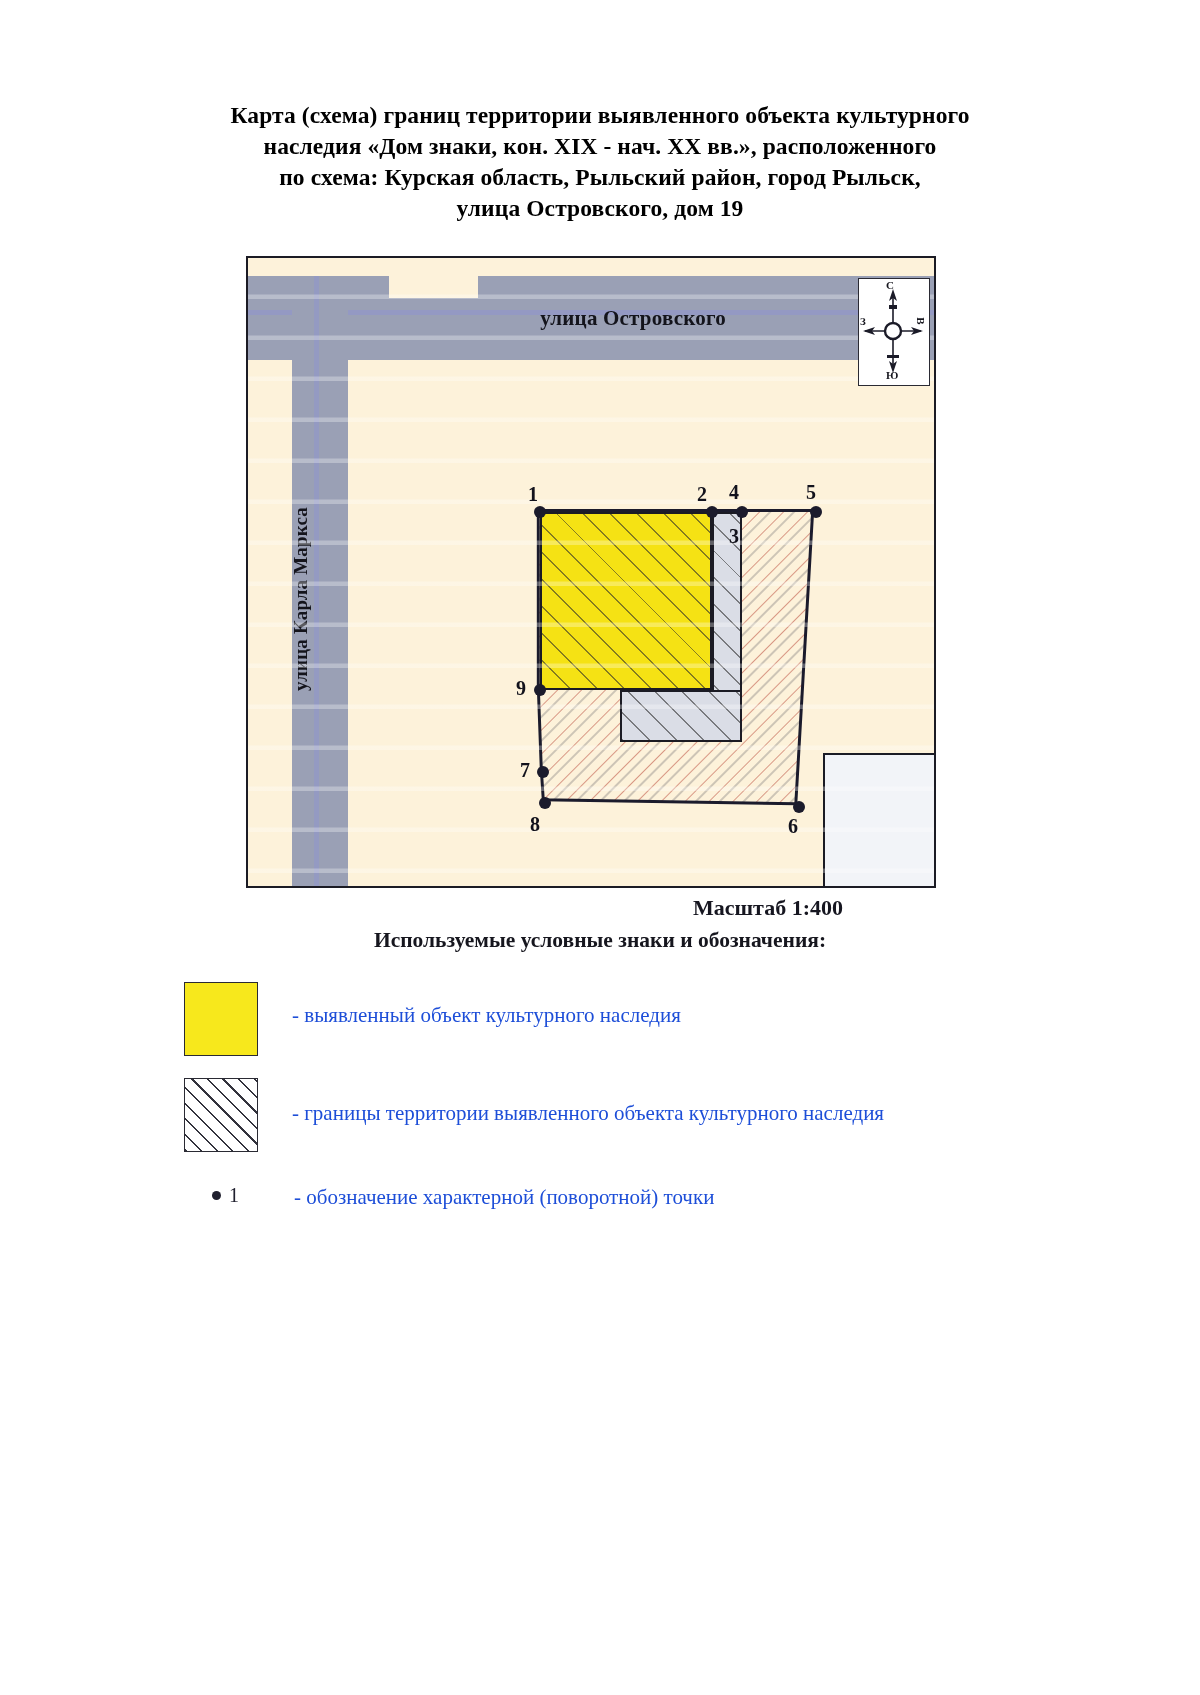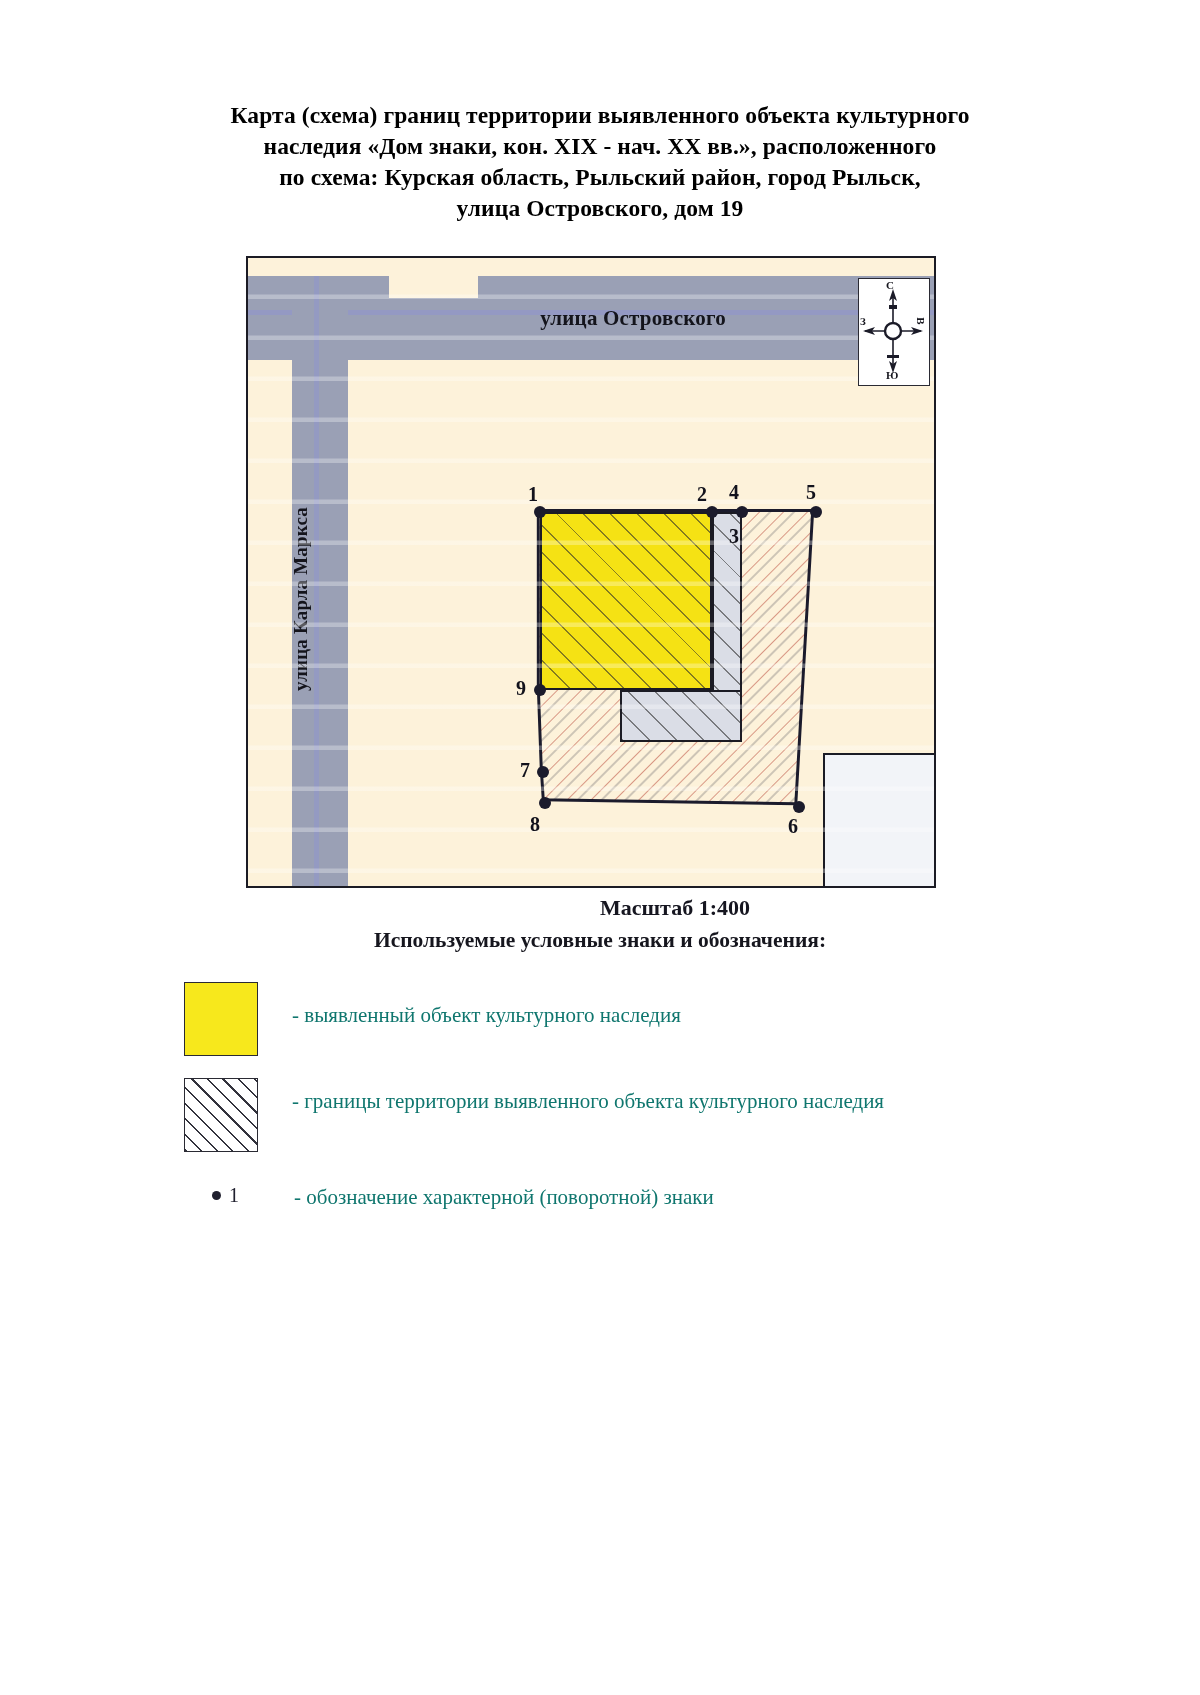--- a/index.html
+++ b/index.html
@@ -233,21 +233,21 @@
     z-index: 12;
     line-height: 1;
   }
 
   
   .scale-text {
     position: absolute;
     left: 600px;
     top: 895px;
     width: 336px;
-    text-align: left;
+    text-align: center;
     font-size: 22px;
     font-weight: bold;
     color: #161620;
   }
 
   
   .legend-heading {
     position: absolute;
     left: 150px;
     top: 928px;
@@ -313,25 +313,25 @@
     flex: 0 0 auto;
   }
   .sw-point .num {
     font-size: 20px;
     color: #20202e;
   }
   .legend-text {
     margin-left: 34px;
     font-size: 21px;
     line-height: 31px;
-    color: #0f766e;
+    color: #1d4ed8;
     max-width: 700px;
   }
   .legend-row.r1 .legend-text { margin-top: 18px; }
-  .legend-row.r2 .legend-text { margin-top: 8px; }
+  .legend-row.r2 .legend-text { margin-top: 20px; }
   .legend-row.r3 .legend-text { margin-top: 0px; margin-left: 36px; }
 </style>
 </head>
 <body>
 
 <div class="title-block">
   <div class="title-line">Карта (схема) границ территории выявленного объекта культурного</div>
   <div class="title-line">наследия «Дом знаки, кон. XIX - нач. XX вв.», расположенного</div>
   <div class="title-line">по схема: Курская область, Рыльский район, город Рыльск,</div>
   <div class="title-line">улица Островского, дом 19</div>
@@ -440,16 +440,16 @@
   <div class="legend-row r2">
     <div class="sw-hatch"></div>
     <div class="legend-text">- границы территории выявленного объекта культурного наследия</div>
   </div>
 
   <div class="legend-row r3">
     <div class="sw-point">
       <span class="dot"></span>
       <span class="num">1</span>
     </div>
-    <div class="legend-text">- обозначение характерной (поворотной) знаки</div>
+    <div class="legend-text">- обозначение характерной (поворотной) точки</div>
   </div>
 
 </div>
 
 </body></html>

